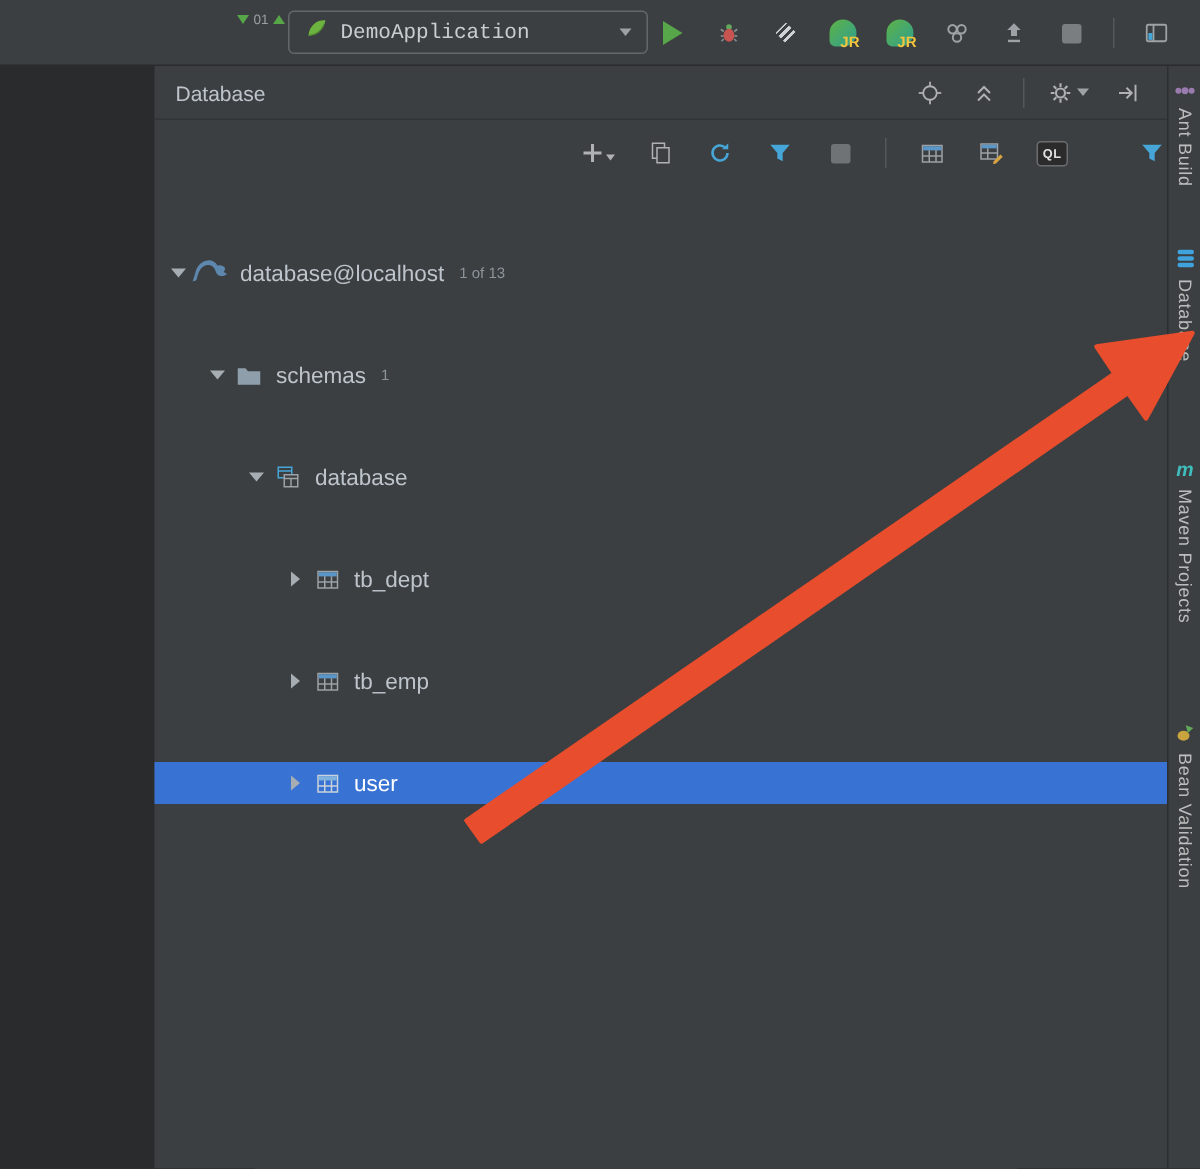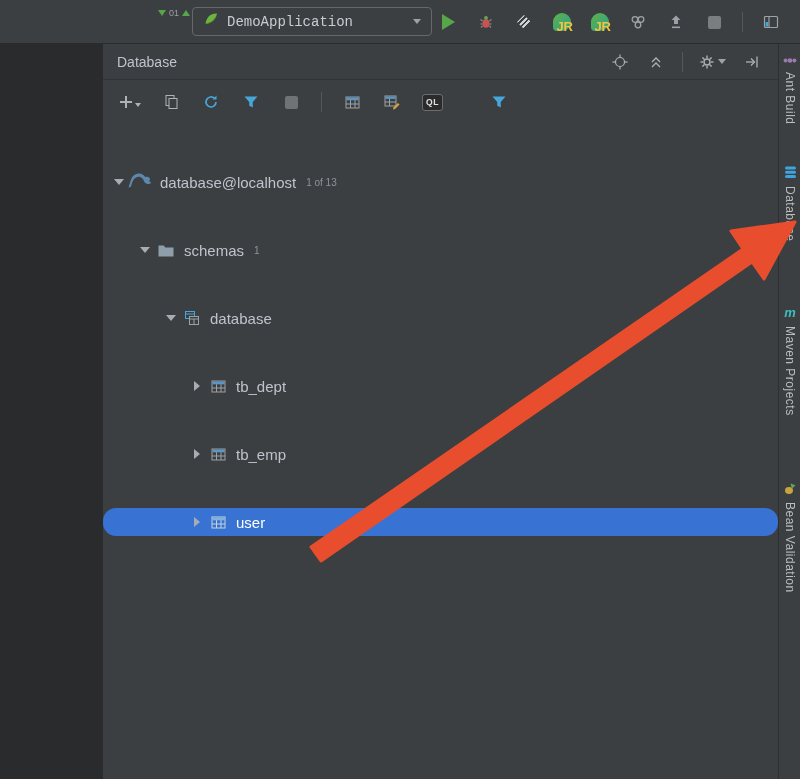--- a/index.html
+++ b/index.html
@@ -16,44 +16,44 @@
 
   .combo { position: absolute; left: 192px; top: 7px; width: 240px; height: 29px; background: #3c3f41; border: 1px solid #646868; border-radius: 4px; display: flex; align-items: center; gap: 8px; padding: 0 10px; cursor: pointer; font-family: Liberation Mono, monospace; }
   .combo-label { font-size: 14px; color: #c8cdd2; }
   .caret-down { width: 0; height: 0; border-left: 4.5px solid transparent; border-right: 4.5px solid transparent; border-top: 5px solid #9da2a6; margin-left: auto; }
 
   .tb-icons { position: absolute; left: 438px; top: 0; height: 44px; display: flex; align-items: center; gap: 18px; }
   .i { width: 20px; height: 20px; display: flex; align-items: center; justify-content: center; cursor: pointer; }
   .play-tri { width: 0; height: 0; border-top: 8px solid transparent; border-bottom: 8px solid transparent; border-left: 13px solid #57a64a; }
   .hatch { width: 14px; height: 14px; background: repeating-linear-gradient(135deg, #cfd2d4 0 2px, rgba(0,0,0,0) 2px 4px); clip-path: polygon(50% 0, 100% 50%, 50% 100%, 0 50%); }
   .jr { width: 18px; height: 18px; position: relative; background: linear-gradient(135deg, #5fb347, #2f9e8f); border-radius: 50% 50% 50% 4px; }
-  .jr b { position: absolute; right: -2px; bottom: -3px; color: #f2c53d; font-size: 13px; font-weight: bold; }
+  .jr b { position: absolute; right: -2px; bottom: -3px; color: #f2c53d; font-size: 10px; font-weight: bold; }
   .stop-sq { width: 13px; height: 13px; background: #7a7e80; border-radius: 2px; }
   .vsep { width: 1px; height: 20px; background: #55585a; }
 
   
   .editor-area { position: absolute; left: 0; top: 44px; width: 103px; bottom: 0; background: #2a2b2c; }
 
   
   .db-panel { position: absolute; left: 103px; top: 44px; width: 675px; bottom: 0; background: #3c3f41; }
   .panel-header { position: relative; height: 36px; border-bottom: 1px solid #313437; }
   .panel-title { position: absolute; left: 14px; top: 50%; transform: translateY(-50%); font-size: 14px; color: #bdc4cc; }
   .header-icons { position: absolute; right: 16px; top: 0; height: 100%; display: flex; align-items: center; gap: 16px; }
   .gear-wrap { display: flex; align-items: center; gap: 3px; cursor: pointer; }
 
-  .panel-toolbar { height: 44px; display: flex; align-items: center; padding-left: 16px; gap: 20px; }
+  .panel-toolbar { height: 44px; display: flex; align-items: center; padding-left: 16px; gap: 20px; justify-content: flex-end; }
   .add-wrap { display: flex; align-items: flex-end; cursor: pointer; }
   .mini-caret { width: 0; height: 0; border-left: 3.5px solid transparent; border-right: 3.5px solid transparent; border-top: 4.5px solid #afb1b3; margin-left: 2px; margin-bottom: 2px; }
   .qlbox { width: 21px; height: 17px; background: #2b2b2b; border: 1px solid #6a6e70; border-radius: 3px; color: #e0e0e0; font-size: 8.5px; font-weight: bold; letter-spacing: .5px; display: flex; align-items: center; justify-content: center; cursor: pointer; }
   .filter-gap { margin-left: 26px; }
 
   
   .tree { padding-top: 4px; }
   .row { display: flex; align-items: center; height: 28px; padding-left: calc(8px + var(--i) * 26px); cursor: pointer; white-space: nowrap; margin-top: 40px; }
-  .row.sel { background: #3873d4; border-radius: 13px; }
+  .row.sel { background: #3873d4; }
   .chev { width: 16px; height: 16px; position: relative; flex: 0 0 16px; }
   .chev.exp::after { content: ""; position: absolute; left: 3px; top: 5px; border-left: 5px solid transparent; border-right: 5px solid transparent; border-top: 6px solid #a6adb3; }
   .chev.col::after { content: ""; position: absolute; left: 5px; top: 3px; border-top: 5px solid transparent; border-bottom: 5px solid transparent; border-left: 6px solid #a6adb3; }
   .nicon { width: 22px; height: 20px; display: flex; align-items: center; justify-content: center; margin: 0 7px 0 2px; flex: 0 0 22px; }
   .nicon.wide { width: 26px; flex: 0 0 26px; margin-left: 0; }
   .lbl { font-size: 15px; color: #bdc4cc; }
   .row.sel .lbl { color: #ffffff; }
   .badge { font-size: 10px; color: #8c949c; margin-left: 10px; }
 
   

